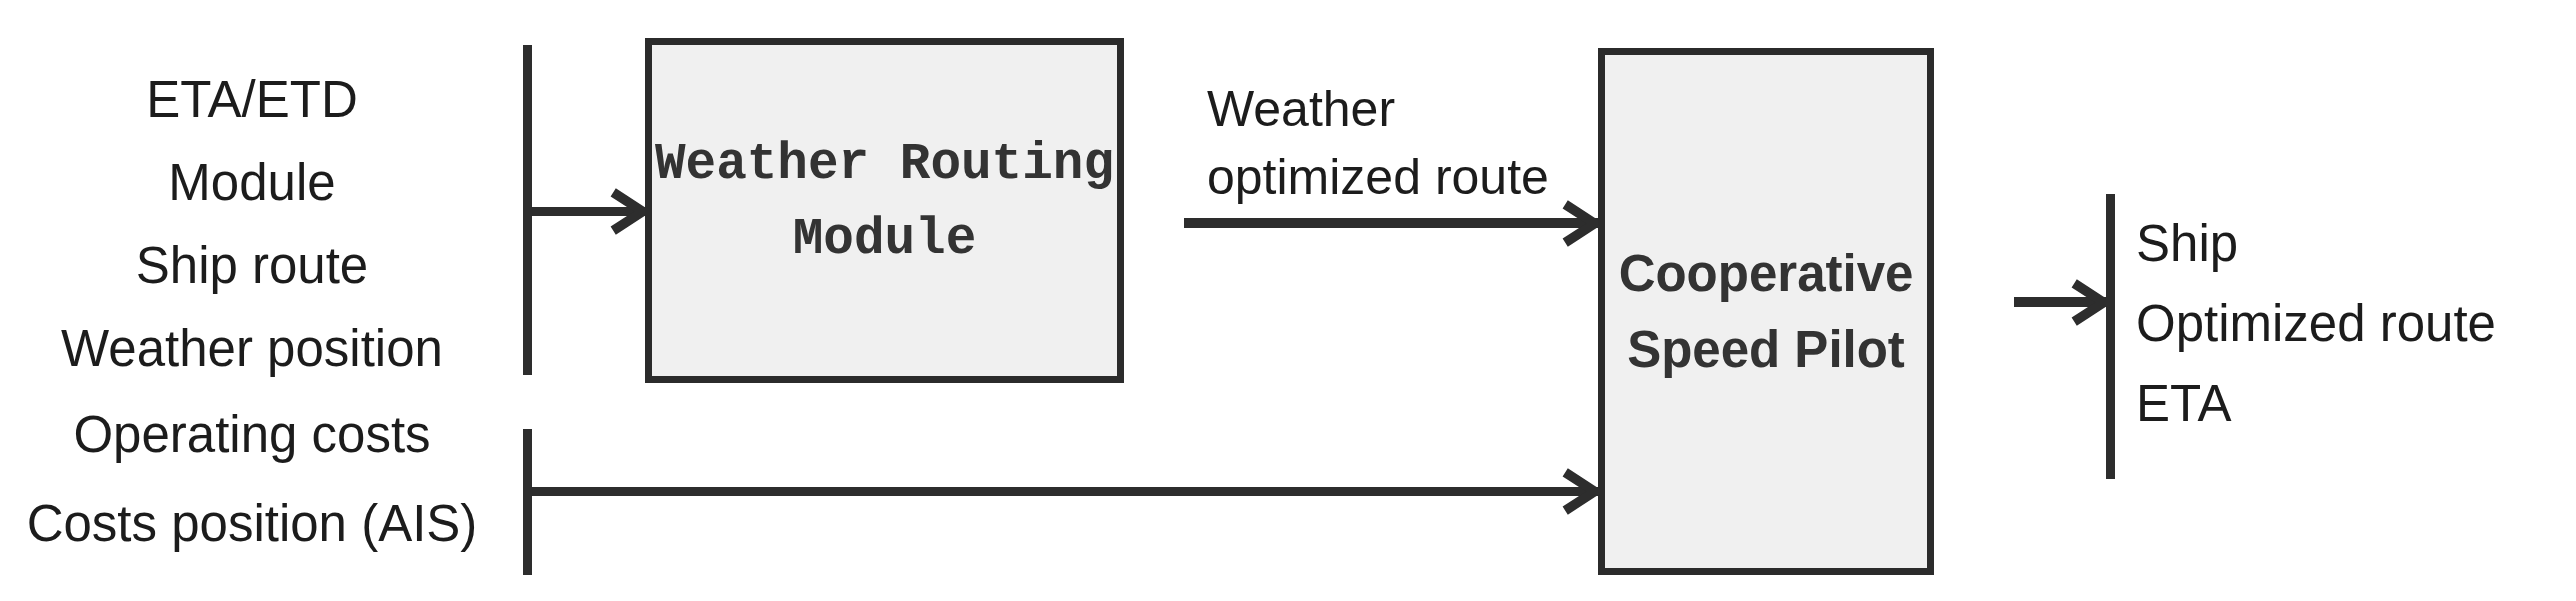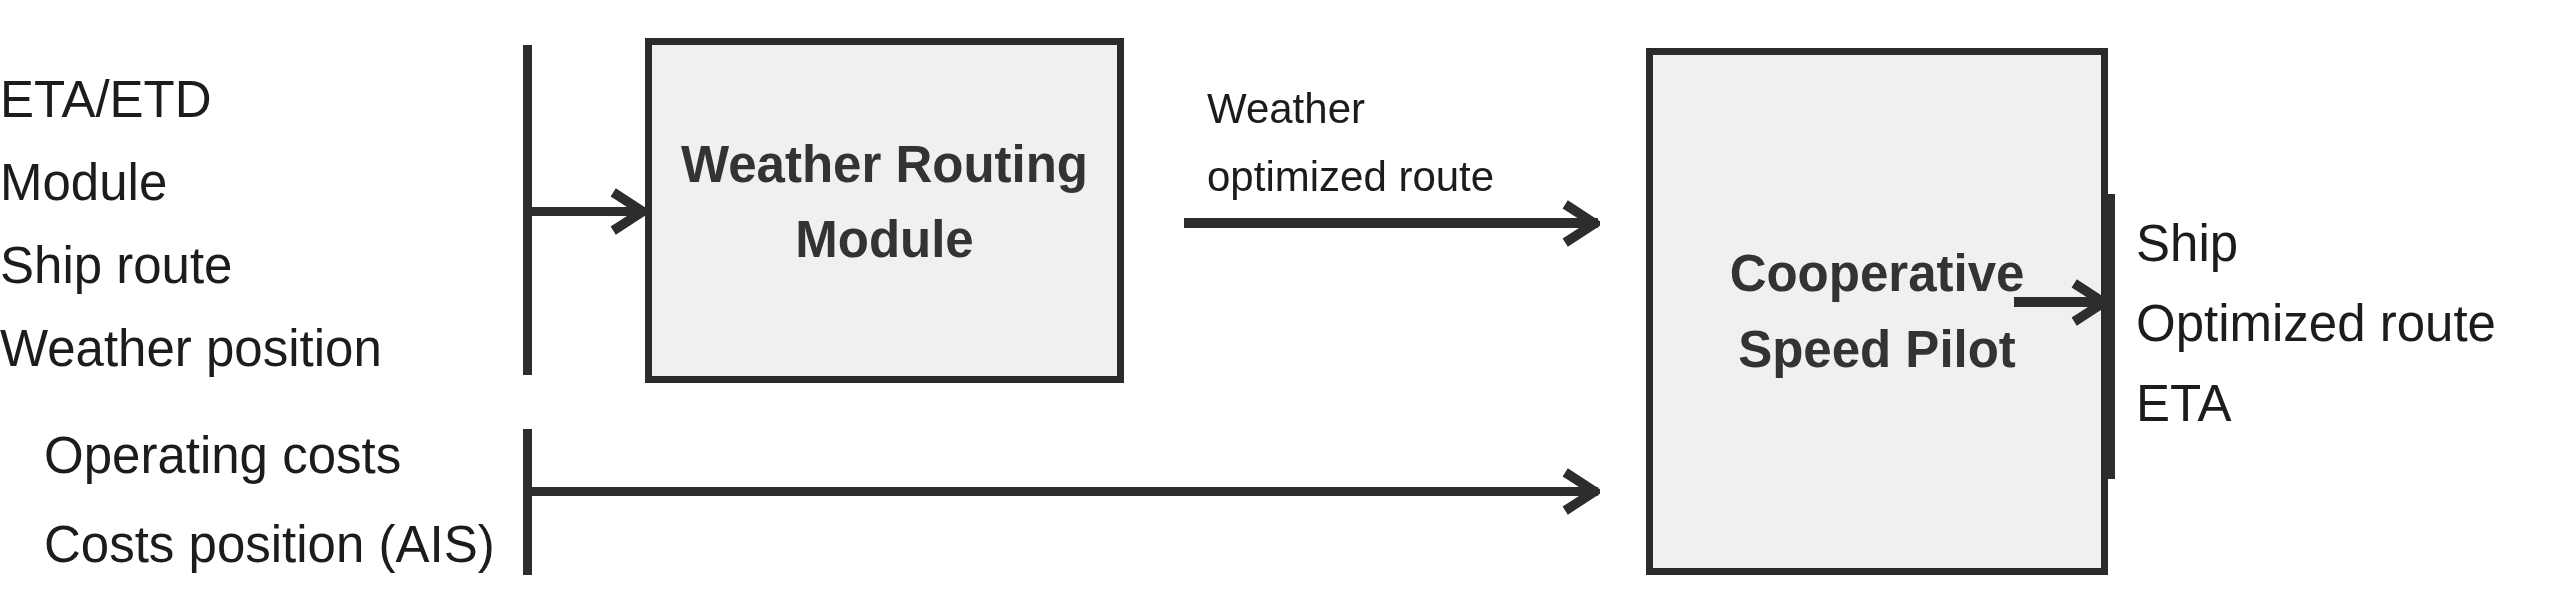--- a/index.html
+++ b/index.html
@@ -13,21 +13,21 @@
   .canvas{
     position:relative;
     width:2576px;height:602px;
     background:#ffffff;
     overflow:hidden;
     font-family:"Liberation Sans", sans-serif;
     color:var(--text);
   }
   .label-col{position:absolute;font-size:51px;color:var(--text);}
   .label-col .lbl{white-space:nowrap;}
-  .right-align{text-align:left;}
+  .right-align{text-align:center;}
   .left-align{text-align:left;}
   .vbar{position:absolute;width:8.7px;background:var(--line);}
   .hline{position:absolute;background:var(--line);}
   .arrowhead{position:absolute;}
   .module-box{
     position:absolute;
     box-sizing:border-box;
     background:var(--box-fill);
     border:7.8px solid var(--box-border);
     display:flex;align-items:center;justify-content:center;
@@ -35,21 +35,21 @@
   .module-title{
     text-align:center;
     font-weight:bold;
     font-size:51px;
     line-height:75px;
     color:var(--box-text);
     white-space:nowrap;
   }
   .edge-label{
     position:absolute;
-    font-size:42px;
+    font-size:50px;
     line-height:68px;
     color:var(--text);
     white-space:nowrap;
   }
 </style>
 </head>
 <body>
 
 <div class="canvas">
 
@@ -60,58 +60,58 @@
     <div class="lbl">Weather position</div>
   </div>
 
   <div class="vbar" style="left:523px;top:45px;height:330px;"></div>
 
   <div class="hline" style="left:528px;top:207px;width:117px;height:8.7px;"></div>
   <svg class="arrowhead" style="left:608px;top:187px;" width="40" height="49" viewBox="0 0 46 56">
     <path d="M6 6 L40 28 L6 50" stroke="#2d2d2d" stroke-width="11" fill="none"></path>
   </svg>
 
-  <div class="module-box" style="left:645px;top:38px;width:479px;height:345px;padding-bottom:17.4px;">
+  <div class="module-box" style="left:645px;top:38px;width:479px;height:345px;padding-bottom:17.4px;font-family:Liberation Mono, monospace;">
     <div class="module-title">
       <div>Weather Routing</div>
       <div>Module</div>
     </div>
   </div>
 
   <div class="edge-label" style="left:1207px;top:75px;">
     <div>Weather</div>
     <div>optimized route</div>
   </div>
 
   <div class="hline" style="left:1184px;top:218px;width:414px;height:9.6px;"></div>
   <svg class="arrowhead" style="left:1560px;top:199px;" width="40" height="49" viewBox="0 0 46 56">
     <path d="M6 6 L40 28 L6 50" stroke="#2d2d2d" stroke-width="11" fill="none"></path>
   </svg>
 
-  <div class="module-box" style="left:1598px;top:48px;width:462px;height:527px;margin-left:48px;">
+  <div class="module-box" style="left:1598px;top:48px;width:336px;height:527px;">
     <div class="module-title" style="line-height:76px;">
       <div>Cooperative</div>
       <div>Speed Pilot</div>
     </div>
   </div>
 
   <div class="hline" style="left:2014px;top:297px;width:92px;height:9.6px;"></div>
   <svg class="arrowhead" style="left:2069px;top:278px;" width="40" height="49" viewBox="0 0 46 56">
     <path d="M6 6 L40 28 L6 50" stroke="#2d2d2d" stroke-width="11" fill="none"></path>
   </svg>
 
   <div class="vbar" style="left:2106px;top:194px;height:285px;"></div>
 
   <div class="label-col left-align" style="left:2136px;top:204px;width:440px;line-height:80px;">
     <div class="lbl">Ship</div>
     <div class="lbl">Optimized route</div>
     <div class="lbl">ETA</div>
   </div>
 
-  <div class="label-col right-align" style="left:0px;top:411px;width:504px;line-height:89px;padding-left:44px;">
+  <div class="label-col right-align" style="left:0px;top:390px;width:504px;line-height:89px;">
     <div class="lbl">Operating costs</div>
     <div class="lbl">Costs position (AIS)</div>
   </div>
 
   <div class="vbar" style="left:523px;top:429px;height:146px;"></div>
 
   <div class="hline" style="left:528px;top:487px;width:1070px;height:8.7px;"></div>
   <svg class="arrowhead" style="left:1560px;top:467px;" width="40" height="49" viewBox="0 0 46 56">
     <path d="M6 6 L40 28 L6 50" stroke="#2d2d2d" stroke-width="11" fill="none"></path>
   </svg>

